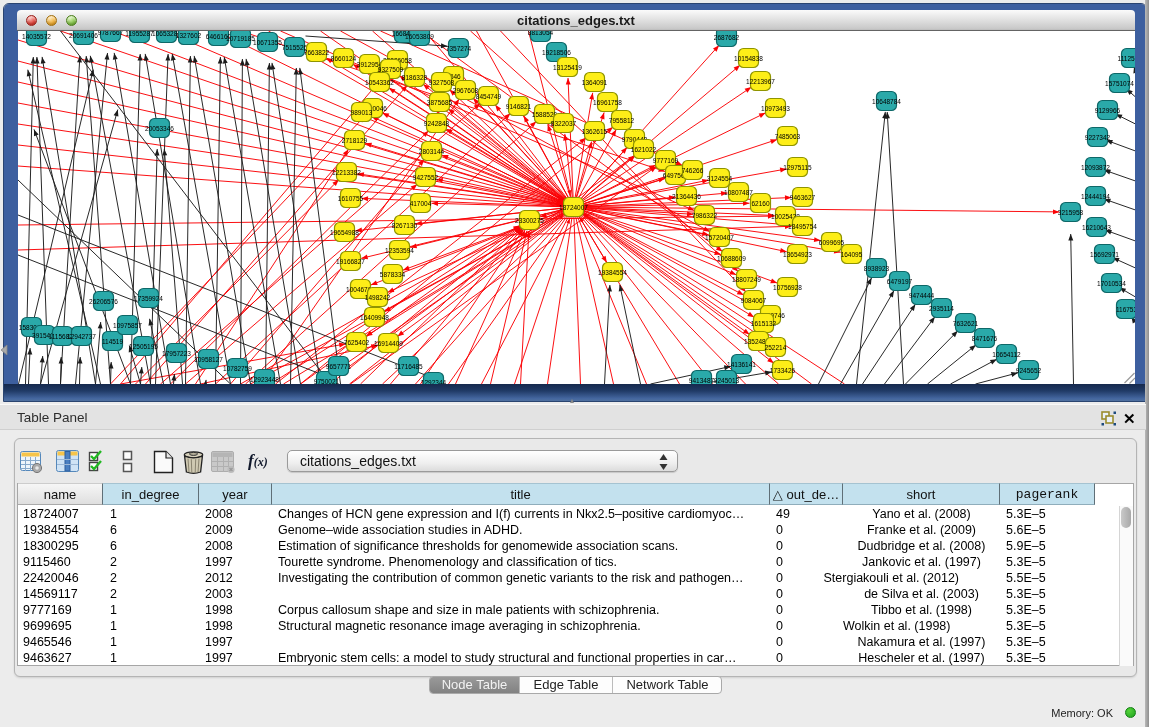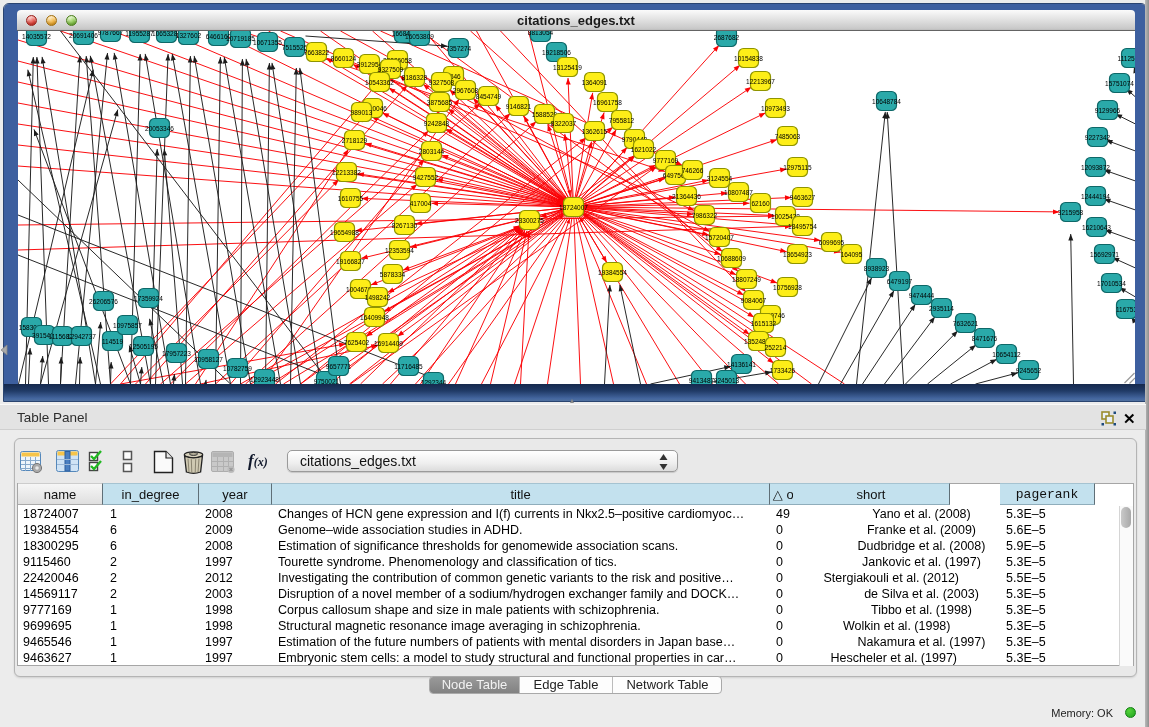--- a/index.html
+++ b/index.html
@@ -804,21 +804,21 @@
 <div id="combo">citations_edges.txt<svg style="position:absolute;right:9px;top:3px" width="9" height="16" viewBox="0 0 9 16">
       <path d="M4.5 0 L8.5 6 L0.5 6 Z" fill="#333"></path>
       <path d="M4.5 16 L8.5 10 L0.5 10 Z" fill="#333"></path>
     </svg></div>
 <div id="tablearea"></div>
 <div class="hcell" style="left:18px;width:85px;background:linear-gradient(#f6f6f6,#dfdfdf);border-top:1px solid #ccc;border-bottom:1px solid #aaa;">name</div>
 <div class="hcell" style="left:103px;width:96px;">in_degree</div>
 <div class="hcell" style="left:199px;width:73px;">year</div>
 <div class="hcell" style="left:272px;width:498px;">title</div>
 <div class="hcell" style="left:770px;width:73px;">△ out_de…</div>
-<div class="hcell" style="left:793px;width:157px;">short</div>
+<div class="hcell" style="left:843px;width:157px;">short</div>
 <div class="hcell" style="left:1000px;width:95px;font-family:Liberation Mono, monospace;">pagerank</div>
 <div class="trow" style="top:506px">
 <span style="left:23px">18724007</span>
     <span style="left:110px">1</span>
     <span style="left:205px">2008</span>
 <span style="left:278px">Changes of HCN gene expression and I(f) currents in Nkx2.5–positive cardiomyoc…</span>
     <span style="left:776px">49</span>
 <span style="left:843px;width:157px;text-align:center">Yano et al. (2008)</span>
     <span style="left:1006px">5.3E–5</span>
   </div>
@@ -846,30 +846,29 @@
     <span style="left:205px">1997</span>
 <span style="left:278px">Tourette syndrome. Phenomenology and classification of tics.</span>
     <span style="left:776px">0</span>
 <span style="left:843px;width:157px;text-align:center">Jankovic et al. (1997)</span>
     <span style="left:1006px">5.3E–5</span>
   </div>
 <div class="trow" style="top:570px">
 <span style="left:23px">22420046</span>
     <span style="left:110px">2</span>
     <span style="left:205px">2012</span>
-<span style="left:278px">Investigating the contribution of common genetic variants to the risk and positive…</span>
+<span style="left:278px">Investigating the contribution of common genetic variants to the risk and pathogen…</span>
     <span style="left:776px">0</span>
 <span style="left:802px;width:157px;text-align:right">Stergiakouli et al. (2012)</span>
     <span style="left:1006px">5.5E–5</span>
   </div>
 <div class="trow" style="top:586px">
 <span style="left:23px">14569117</span>
     <span style="left:110px">2</span>
     <span style="left:205px">2003</span>
-<span style="left:278px">Disruption of a novel member of a sodium/hydrogen exchanger family and DOCK…</span>
     <span style="left:776px">0</span>
 <span style="left:843px;width:157px;text-align:center">de Silva et al. (2003)</span>
     <span style="left:1006px">5.3E–5</span>
   </div>
 <div class="trow" style="top:602px">
 <span style="left:23px">9777169</span>
     <span style="left:110px">1</span>
     <span style="left:205px">1998</span>
 <span style="left:278px">Corpus callosum shape and size in male patients with schizophrenia.</span>
     <span style="left:776px">0</span>
@@ -882,32 +881,31 @@
     <span style="left:205px">1998</span>
 <span style="left:278px">Structural magnetic resonance image averaging in schizophrenia.</span>
     <span style="left:776px">0</span>
 <span style="left:843px;width:157px;text-align:left">Wolkin et al. (1998)</span>
     <span style="left:1006px">5.3E–5</span>
   </div>
 <div class="trow" style="top:634px">
 <span style="left:23px">9465546</span>
     <span style="left:110px">1</span>
     <span style="left:205px">1997</span>
-<span style="left:278px">Estimation of the future numbers of patients with mental disorders in Japan base…</span>
     <span style="left:776px">0</span>
 <span style="left:843px;width:157px;text-align:center">Nakamura et al. (1997)</span>
     <span style="left:1006px">5.3E–5</span>
   </div>
 <div class="trow" style="top:650px">
 <span style="left:23px">9463627</span>
     <span style="left:110px">1</span>
     <span style="left:205px">1997</span>
 <span style="left:278px">Embryonic stem cells: a model to study structural and functional properties in car…</span>
     <span style="left:776px">0</span>
-<span style="left:800px;width:157px;text-align:right">Hescheler et al. (1997)</span>
+<span style="left:843px;width:157px;text-align:center">Hescheler et al. (1997)</span>
     <span style="left:1006px">5.3E–5</span>
   </div>
 <div id="vsb"></div>
 <div id="vthumb"></div>
 <div id="tabs">
 <div style="left:0;width:89px;background:linear-gradient(#9a9a9a,#828282);color:#f2f2f2;border-radius:3px 0 0 3px;">Node Table</div>
 <div style="left:89px;width:93px;border-left:1px solid #bbb;">Edge Table</div>
 <div style="left:182px;width:110px;border-left:1px solid #bbb;">Network Table</div>
 </div>
 <div id="memtxt">Memory: OK</div>

